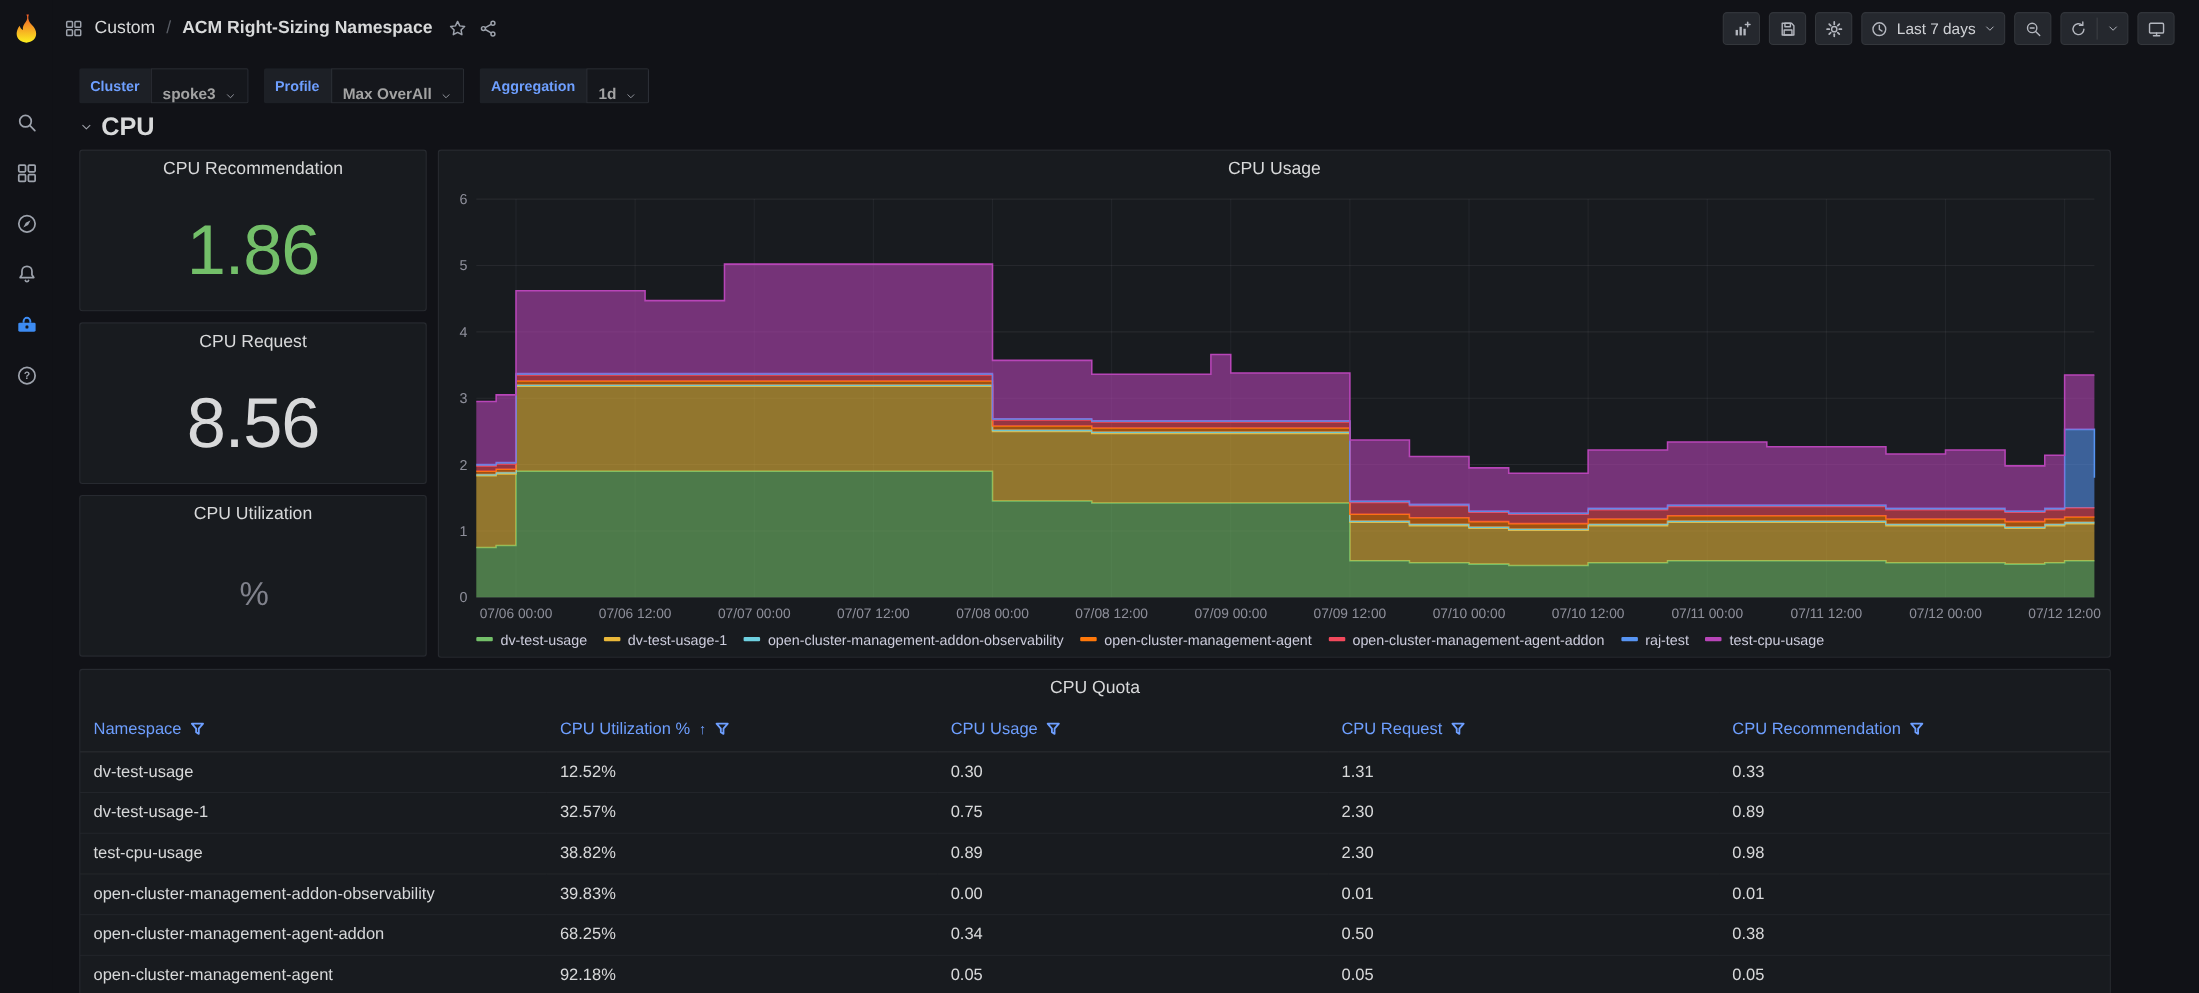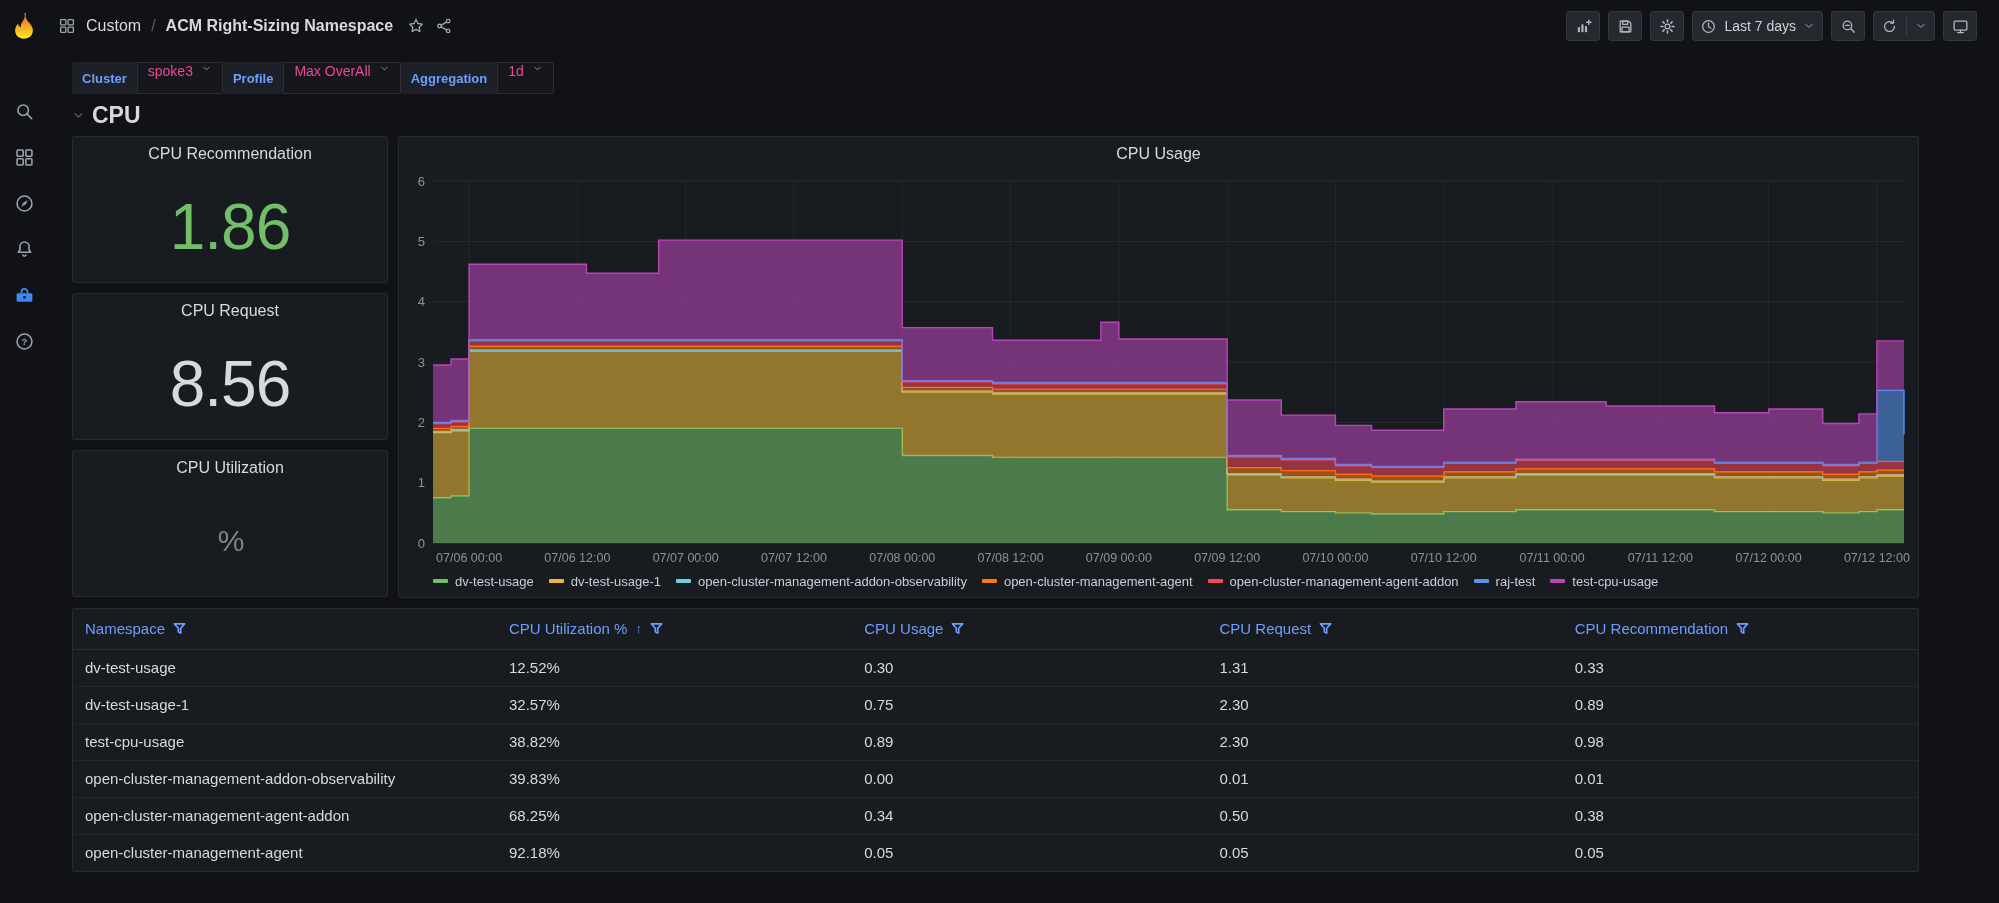--- a/index.html
+++ b/index.html
@@ -32,25 +32,25 @@
   .tb-btn { height:30px; min-width:34px; padding:0 7px; background:#25282e; border:1px solid rgba(255,255,255,0.07);
             border-radius:4px; display:flex; align-items:center; justify-content:center; gap:7px;
             color:#b4b7bf; cursor:pointer; font-size:14px; }
   .tb-btn svg { width:17px; height:17px; }
   .tb-btn .small-chev svg { width:12px; height:12px; }
   .time-label { color:#d0d2d6; font-weight:500; white-space:nowrap; }
   .split { width:1px; align-self:stretch; background:rgba(255,255,255,0.1); margin:4px 1px; }
 
   
   .dash { flex:1; padding:0 80px 0 24px; min-width:0; }
-  .filter-row { margin-top:6px; height:40px; display:flex; align-items:center; }
+  .filter-row { margin-top:6px; height:40px; display:flex; align-items:center; gap:14px; }
   .var-chip { display:flex; align-items:stretch; height:32px; border-radius:2px; overflow:hidden; }
   .var-label { display:flex; align-items:center; padding:0 10px; background:#1d2026; color:#6E9FFF; font-size:13px; font-weight:600; }
-  .var-value { display:flex; align-items:flex-start; gap:8px; padding:0 10px; background:#15171c; border:1px solid #2c2f36;
-               color:#ec4899; font-size:14px; font-weight:400; cursor:pointer; }
+  .var-value { display:flex; align-items:flex-end; gap:8px; padding:0 10px; background:#15171c; border:1px solid #2c2f36;
+               color:#a3a3a3; font-size:14px; font-weight:700; cursor:pointer; }
   .var-value svg { width:11px; height:11px; color:#9da0a8; }
 
   .row-header { margin:4px 0 8px; height:26px; display:flex; align-items:center; gap:7px; color:#d8d9da;
                 font-size:23px; font-weight:700; cursor:pointer; width:fit-content; }
   .row-header svg { width:13px; height:13px; color:#9da0a8; }
 
   .panels { display:flex; gap:10px; }
   .panel { background:#181b1f; border:1px solid rgba(204,204,220,0.09); border-radius:3px; }
   .panel-title { height:34px; flex:none; display:flex; align-items:center; justify-content:center;
                  color:#d8d9da; font-size:16px; font-weight:500; }
@@ -401,20 +401,21 @@
               </span>
               <span class="legend-item">
                 <span class="legend-marker" style="background: rgb(184, 69, 184);"></span>
                 <span>test-cpu-usage</span>
               </span>
             </div>
         </div>
       </div>
 
       <div class="panel table-panel">
+        <div class="panel-title">CPU Quota</div>
         <table class="quota">
           <colgroup>
               <col style="width:424px;">
               <col>
               <col>
               <col>
               <col>
             </colgroup>
           <thead>
             <tr>

